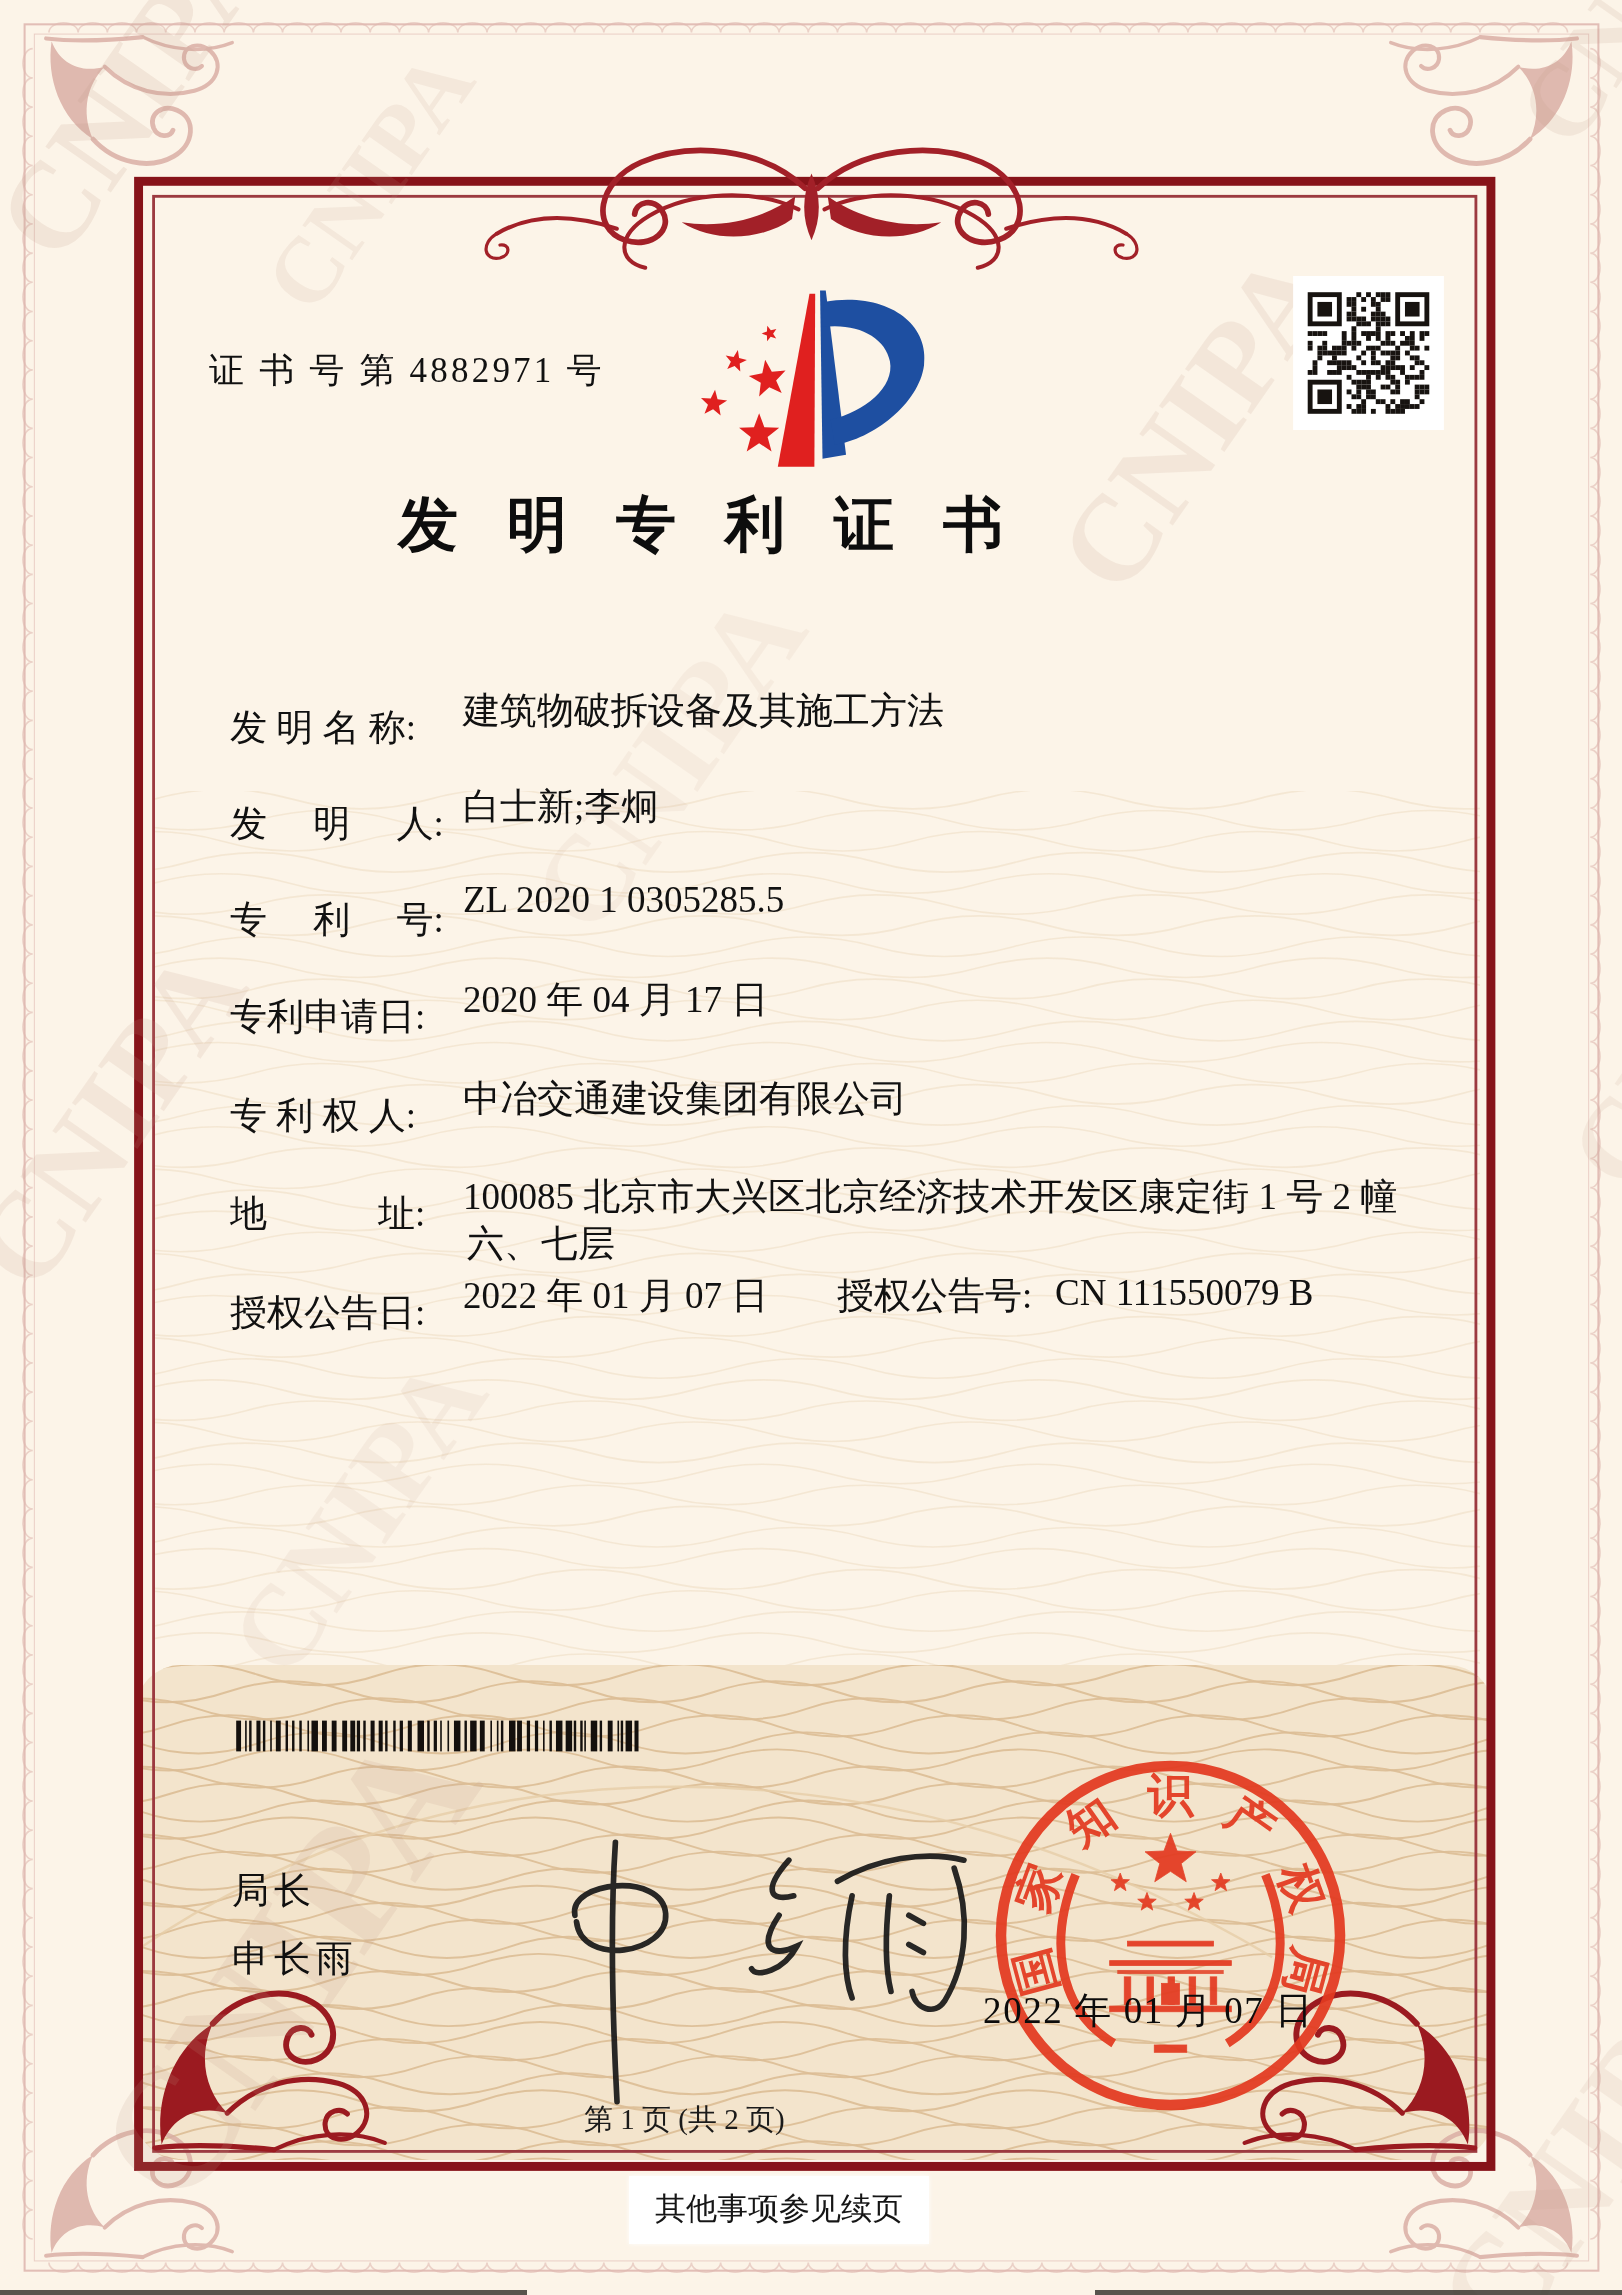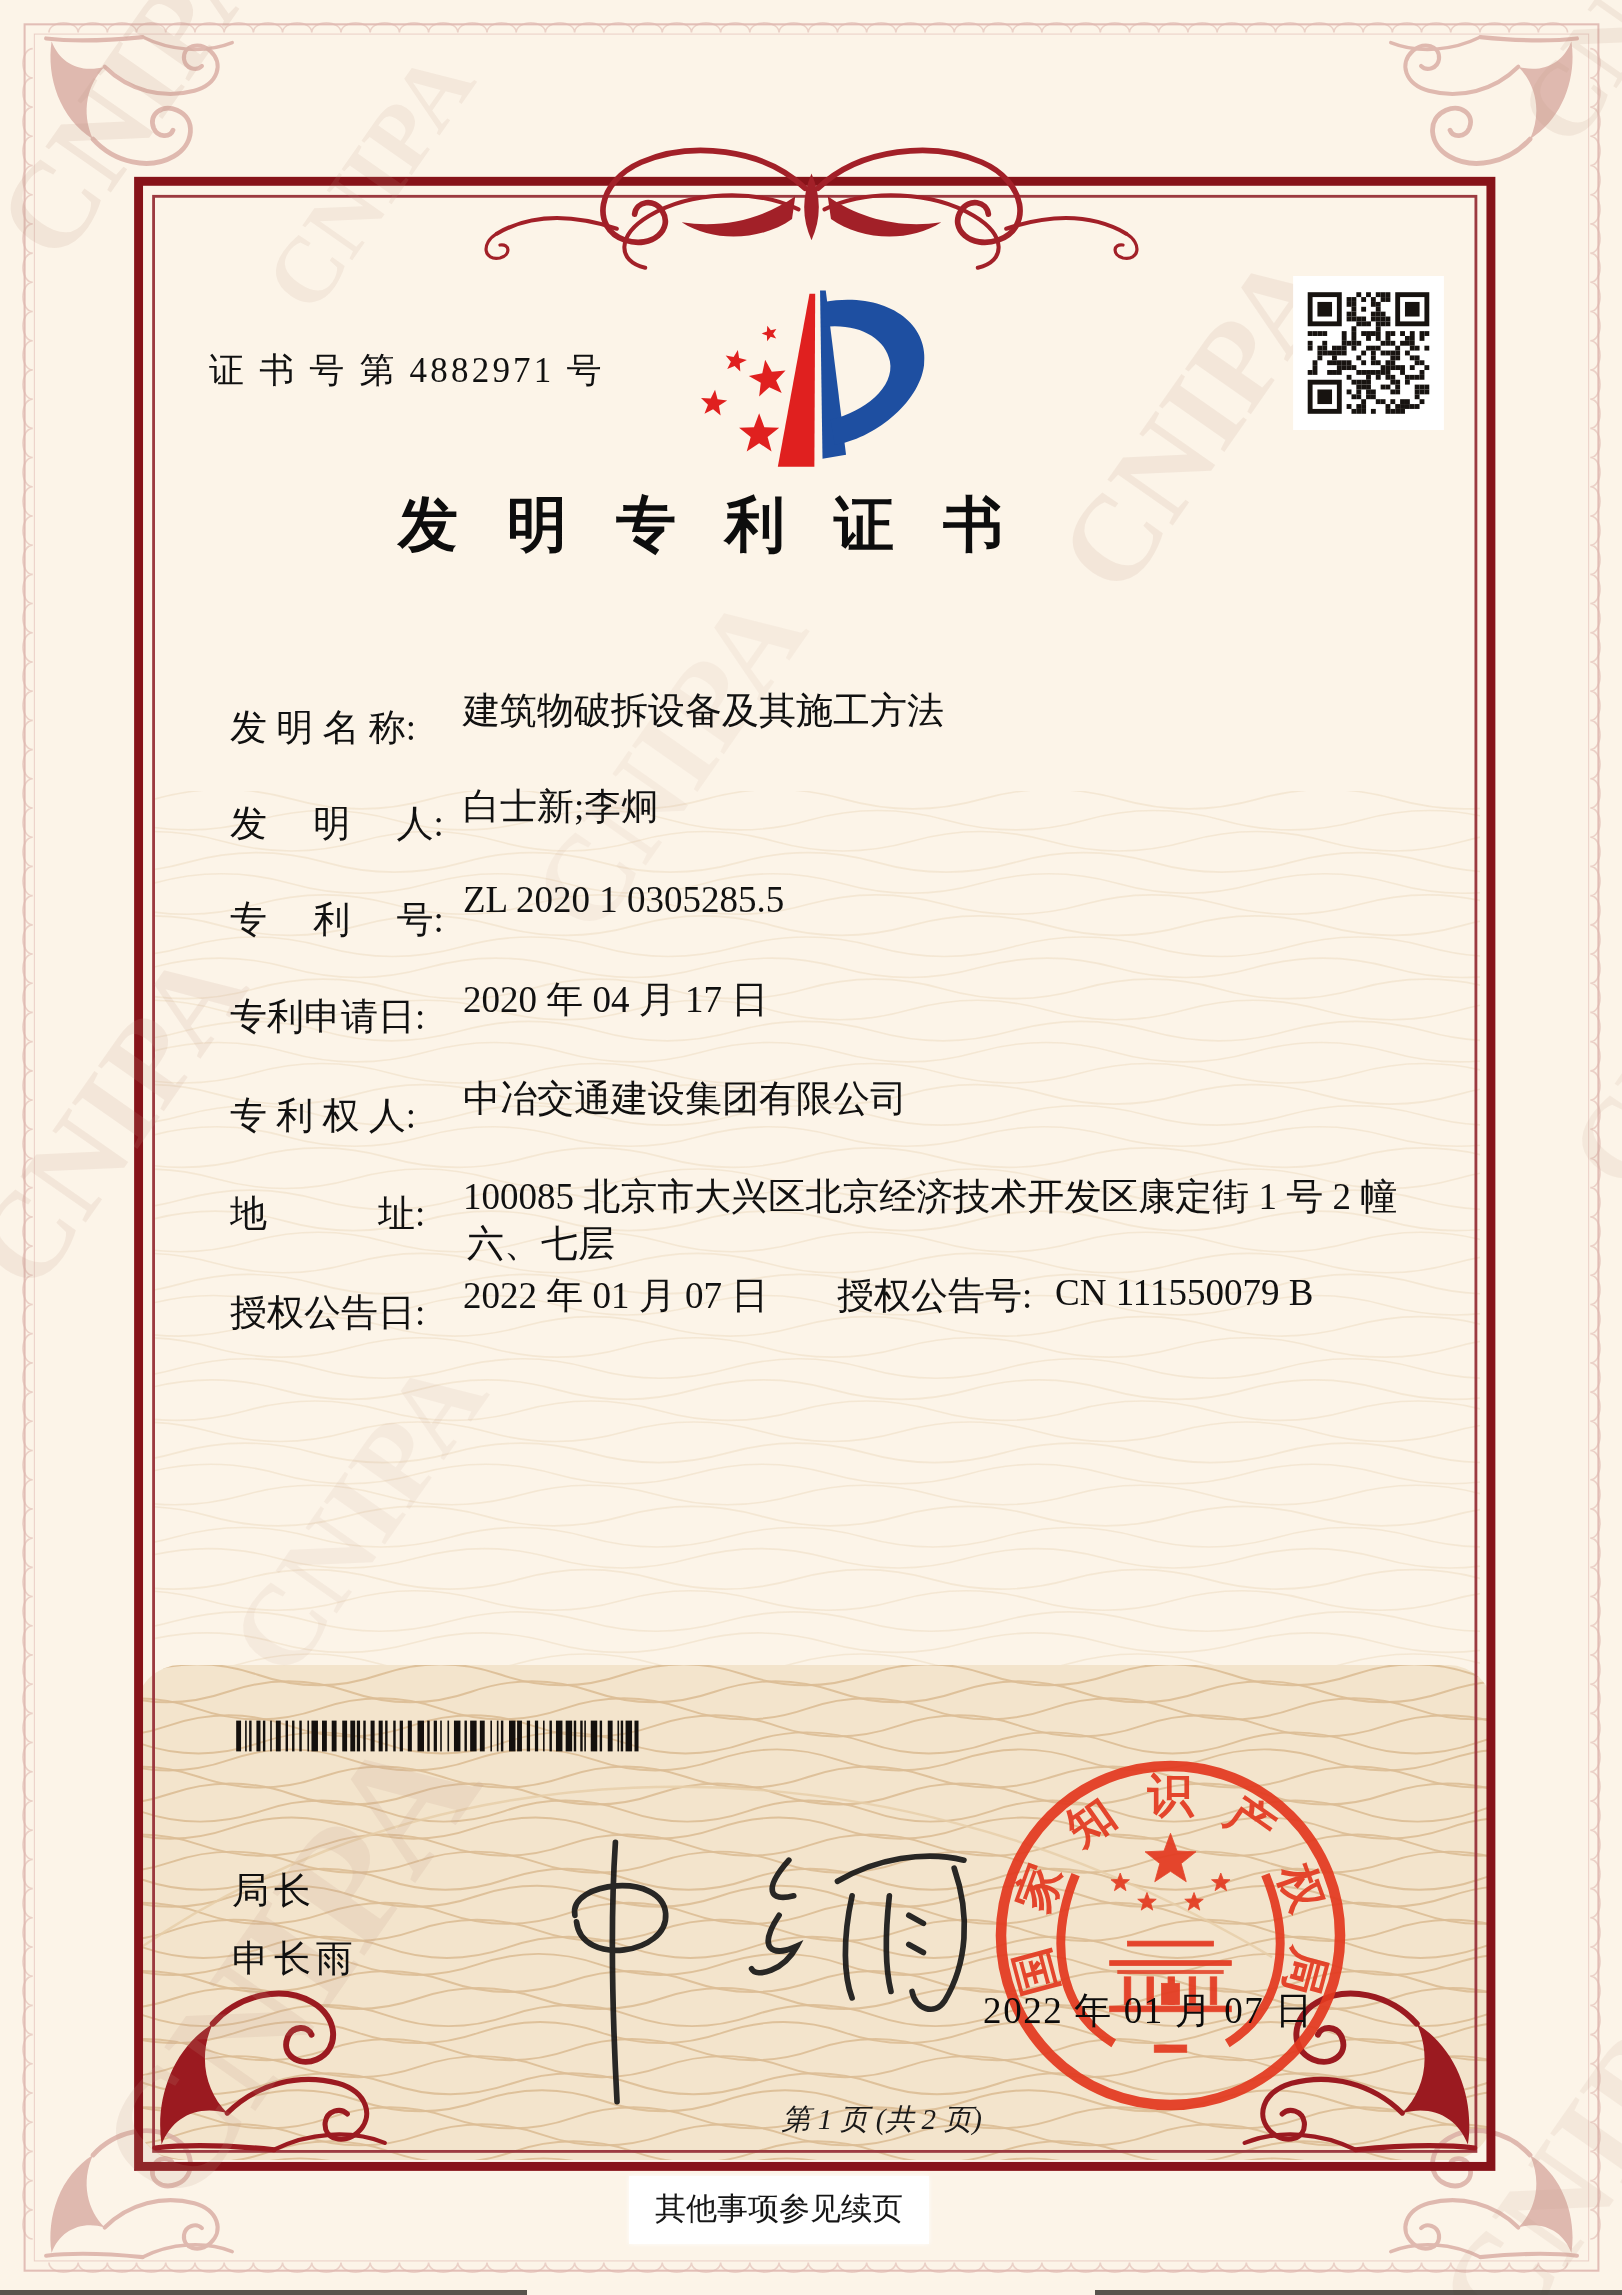--- a/index.html
+++ b/index.html
@@ -13,21 +13,21 @@
   .frow{font-size:37px;white-space:nowrap;color:#111;}
   .frow .lab{position:absolute;left:230px;top:0;margin-top:17px;}
   .frow .val{position:absolute;left:463px;top:0;}
   .frow .lab2{position:absolute;left:837px;top:0;}
   .frow .val2{position:absolute;left:1055px;top:0;}
   .val-l2{left:467px;font-size:37px;color:#111;}
   .paras{left:229px;top:1337px;width:1175px;font-size:33px;line-height:47px;
          text-align:justify;color:#141414;}
   .paras p{margin:0;text-indent:68px;}
   .bureau{left:232px;font-size:37px;color:#101010;letter-spacing:4.9px;}
-  .pagenote{left:560px;top:2100px;width:422px;text-align:right;font-size:29px;color:#1a1a1a;font-style:italic;}
+  .pagenote{left:584px;top:2100px;width:422px;text-align:left;font-size:29px;color:#1a1a1a;}
   .footbox{left:629px;top:2176px;width:300px;height:68px;background:#ffffff;
            box-shadow:0 0 4.9px rgba(255,255,255,.9);}
   .footbox div{width:100%;line-height:65px;text-align:center;font-size:31px;color:#151515;}
   .sealdate{left:974px;top:1986px;width:349px;text-align:center;font-size:37px;
             letter-spacing:1.6px;color:#0c0c0c;}
   .wm{position:absolute;font-family:"Liberation Serif",serif;font-weight:bold;
       color:#c09a87;transform-origin:left top;pointer-events:none;}
   .edgestrip{background:#2e2a26;opacity:.8;height:5.7px;top:2290px;}
 </style>
 </head>

